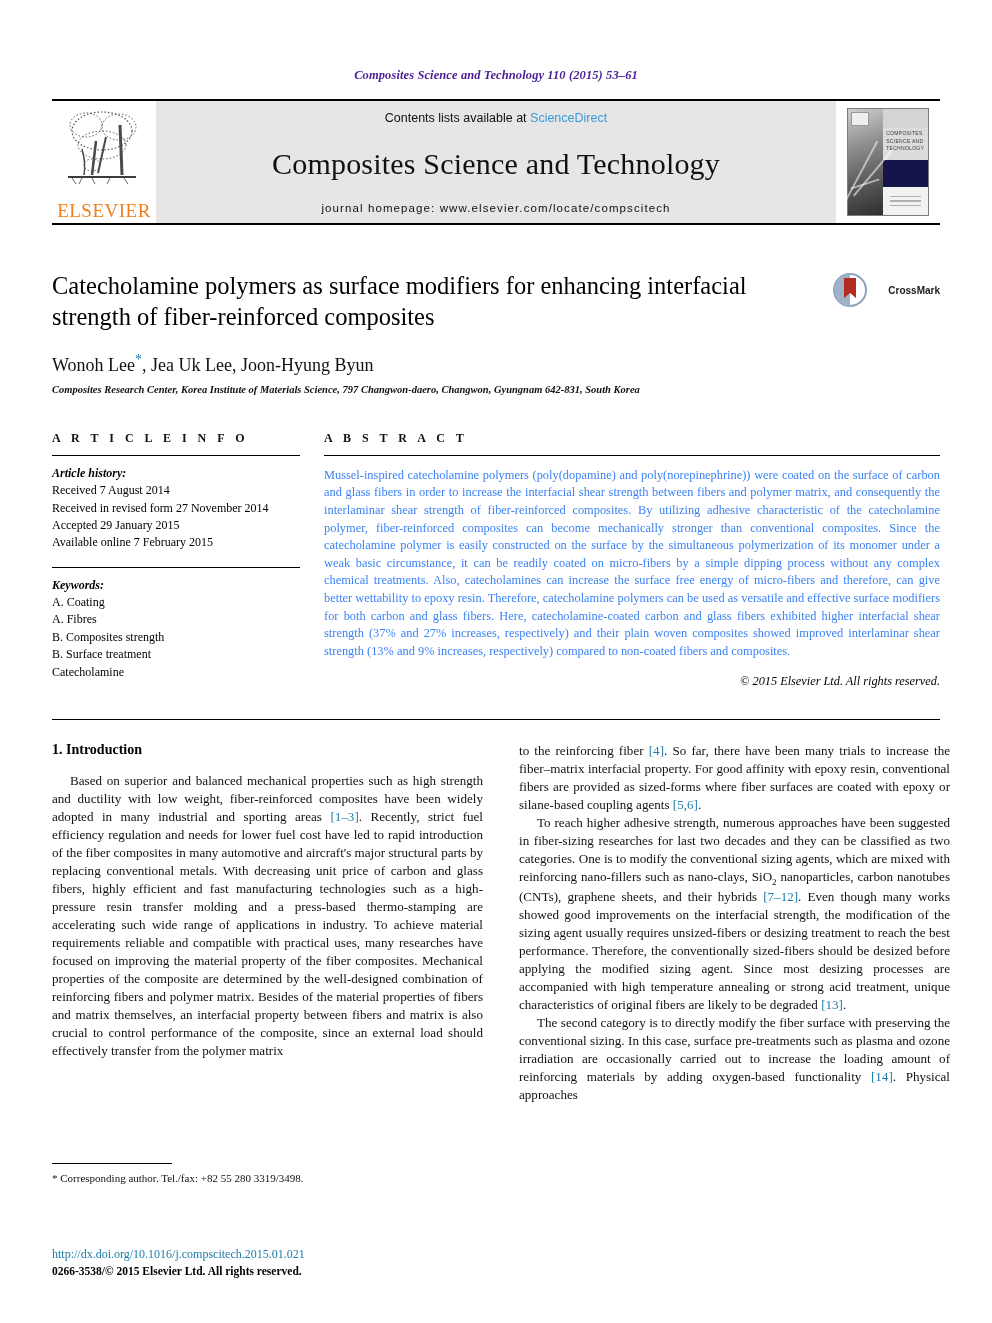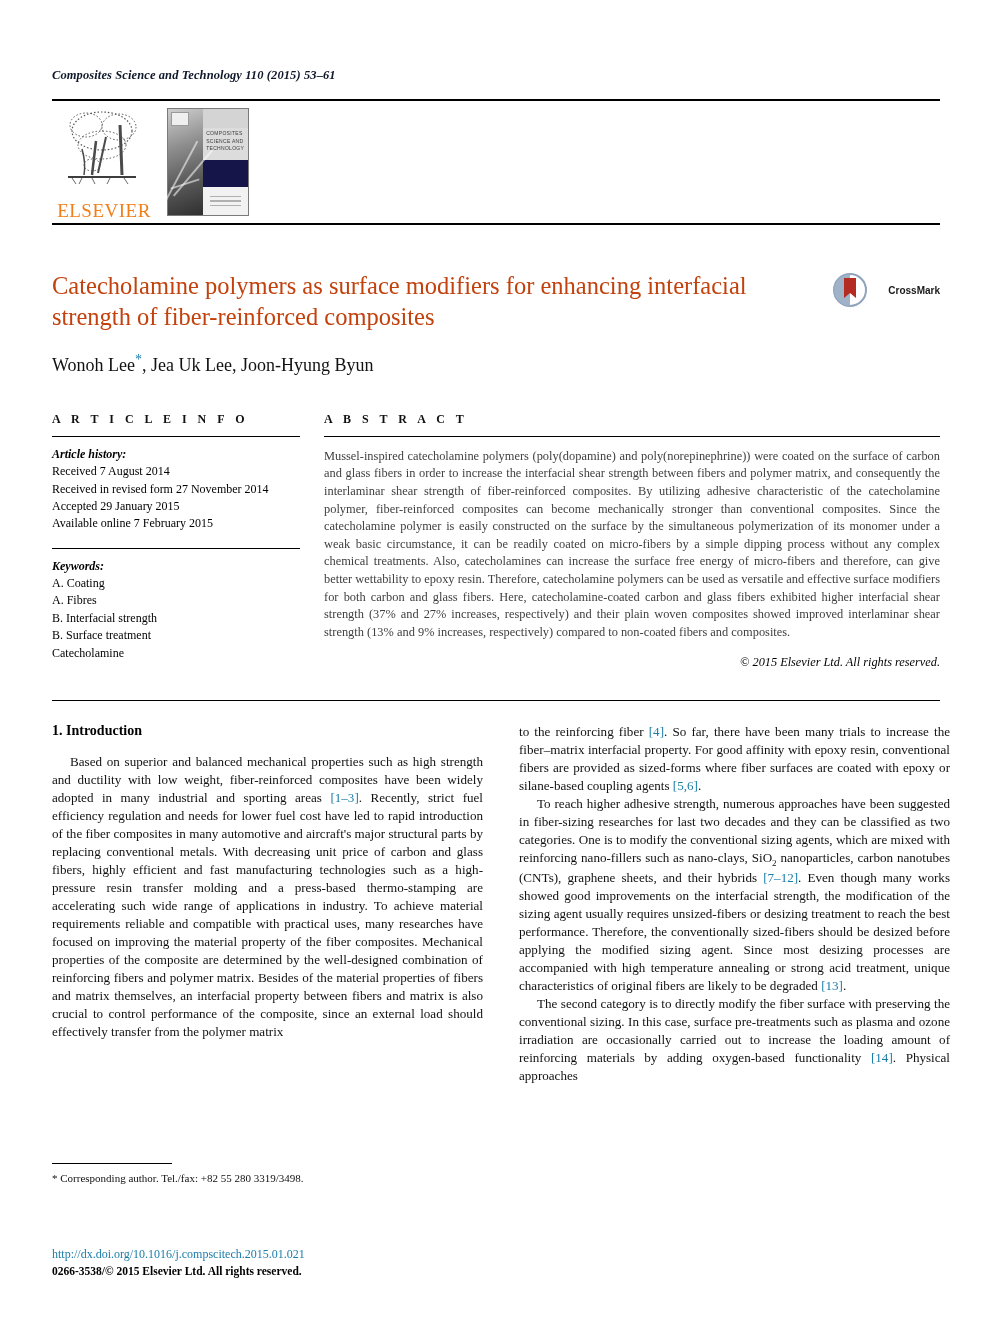--- a/index.html
+++ b/index.html
@@ -18,21 +18,22 @@
   .page {
     width: 992px;
     height: 1323px;
     position: relative;
     box-sizing: border-box;
     padding: 0 52px;
   }
 
   
   .running-head {
-    color: #0f172a;
+    text-align: center;
+    color: #4c1d95;
     font-style: italic;
     font-size: 12.5px;
     font-weight: bold;
     letter-spacing: 0.1px;
     padding-top: 68px;
   }
 
   
   .masthead {
     margin-top: 16px;
@@ -149,21 +150,21 @@
   .title-block {
     margin-top: 46px;
     position: relative;
     padding-right: 110px;
   }
   .article-title {
     font-size: 24.5px;
     line-height: 1.26;
     font-weight: normal;
     margin: 0;
-    color: #c2410c;
+    color: #000000;
   }
   .authors {
     margin-top: 19px;
     font-size: 18px;
     color: #111;
   }
   .corr-star { color: #1b7ca8; font-size: 14px; vertical-align: super; }
   .affiliation {
     margin-top: 8px;
     font-style: italic;
@@ -205,21 +206,21 @@
     margin-top: 9px;
   }
   .info-body { font-size: 12px; line-height: 1.45; margin-top: 9px; }
   .info-label { font-style: italic; font-weight: bold; }
   .info-block-2 { margin-top: 15px; border-top: 1.2px solid #000; padding-top: 9px; }
   .abstract-body {
     margin-top: 11px;
     font-size: 12.4px;
     line-height: 1.42;
     text-align: justify;
-    color: #404040;
+    color: #3b82f6;
   }
   .copyright {
     margin-top: 14px;
     text-align: right;
     font-size: 12.3px;
     font-style: italic;
   }
 
   
   .body-sep { border-top: 1.2px solid #000; margin-top: 30px; }
@@ -292,20 +293,28 @@
           <path d="M44 32 Q40 50 36 68" stroke="#4a4a4a" stroke-width="2" fill="none"></path>
           <path d="M20 44 Q24 58 22 70" stroke="#4a4a4a" stroke-width="1.5" fill="none"></path>
           <ellipse cx="30" cy="60" rx="8" ry="6" fill="none" stroke="#555" stroke-width="1" stroke-dasharray="1.5 2"></ellipse>
           <rect x="6" y="71" width="68" height="2" fill="#3d3d3d"></rect>
           <path d="M10 73 L14 79 M20 73 L17 79 M30 73 L33 79 M48 73 L45 79 M62 73 L66 79" stroke="#6a6a6a" stroke-width="1"></path>
         </g>
       </svg>
       <div class="elsevier-word">ELSEVIER</div>
     </div>
 
+    <div class="masthead-center">
+      <div class="contents-line">
+        <span>Contents lists available at</span>
+        <span class="sd-link">ScienceDirect</span>
+      </div>
+      <div class="journal-title">Composites Science and Technology</div>
+      <div class="homepage-line">journal homepage: www.elsevier.com/locate/compscitech</div>
+    </div>
 
     <div class="cover-thumb">
       <div class="cover-inner">
         <div class="cover-left">
           <div class="micro-box"></div>
           <div class="diag" style="width:2px;height:70px;left:12px;top:28px;transform:rotate(28deg);"></div>
           <div class="diag" style="width:2px;height:60px;left:24px;top:34px;transform:rotate(40deg);"></div>
           <div class="diag" style="width:30px;height:2px;left:2px;top:74px;transform:rotate(-18deg);"></div>
         </div>
         <div class="cover-right">
@@ -320,20 +329,21 @@
         </div>
       </div>
     </div>
   </div>
 
   <div class="title-block">
     <h1 class="article-title">Catecholamine polymers as surface modifiers for enhancing interfacial strength of fiber-reinforced composites</h1>
     <div class="authors">
       <span>Wonoh Lee</span><span class="corr-star">*</span><span>, Jea Uk Lee, Joon-Hyung Byun</span>
     </div>
+    <div class="affiliation">Composites Research Center, Korea Institute of Materials Science, 797 Changwon-daero, Changwon, Gyungnam 642-831, South Korea</div>
 
     <div class="crossmark">
       <svg width="34" height="34" viewBox="0 0 34 34">
         <circle cx="17" cy="17" r="16" fill="#ffffff" stroke="#8fa3bd" stroke-width="2"></circle>
         <path d="M17 1.2 A15.8 15.8 0 0 0 17 32.8 Z" fill="#9fb2c8"></path>
         <path d="M11 5 h12 v20 l-6 -5 l-6 5 Z" fill="#b32b21"></path>
       </svg>
       <span class="cm-word">CrossMark</span>
     </div>
   </div>
@@ -347,21 +357,21 @@
         <div class="info-label">Article history:</div>
         <div>Received 7 August 2014</div>
         <div>Received in revised form 27 November 2014</div>
         <div>Accepted 29 January 2015</div>
         <div>Available online 7 February 2015</div>
       </div>
       <div class="info-block-2 info-body">
         <div class="info-label">Keywords:</div>
         <div>A. Coating</div>
         <div>A. Fibres</div>
-        <div>B. Interfacial strength</div>
+        <div>B. Composites strength</div>
         <div>B. Surface treatment</div>
         <div>Catecholamine</div>
       </div>
     </div>
 
     <div class="col-abstract">
       <div class="sec-head">A B S T R A C T</div>
       <div class="rule"></div>
       <div class="abstract-body">Mussel-inspired catecholamine polymers (poly(dopamine) and poly(norepinephrine)) were coated on the surface of carbon and glass fibers in order to increase the interfacial shear strength between fibers and polymer matrix, and consequently the interlaminar shear strength of fiber-reinforced composites. By utilizing adhesive characteristic of the catecholamine polymer, fiber-reinforced composites can become mechanically stronger than conventional composites. Since the catecholamine polymer is easily constructed on the surface by the simultaneous polymerization of its monomer under a weak basic circumstance, it can be readily coated on micro-fibers by a simple dipping process without any complex chemical treatments. Also, catecholamines can increase the surface free energy of micro-fibers and therefore, can give better wettability to epoxy resin. Therefore, catecholamine polymers can be used as versatile and effective surface modifiers for both carbon and glass fibers. Here, catecholamine-coated carbon and glass fibers exhibited higher interfacial shear strength (37% and 27% increases, respectively) and their plain woven composites showed improved interlaminar shear strength (13% and 9% increases, respectively) compared to non-coated fibers and composites.</div>
       <div class="copyright">© 2015 Elsevier Ltd. All rights reserved.</div>

